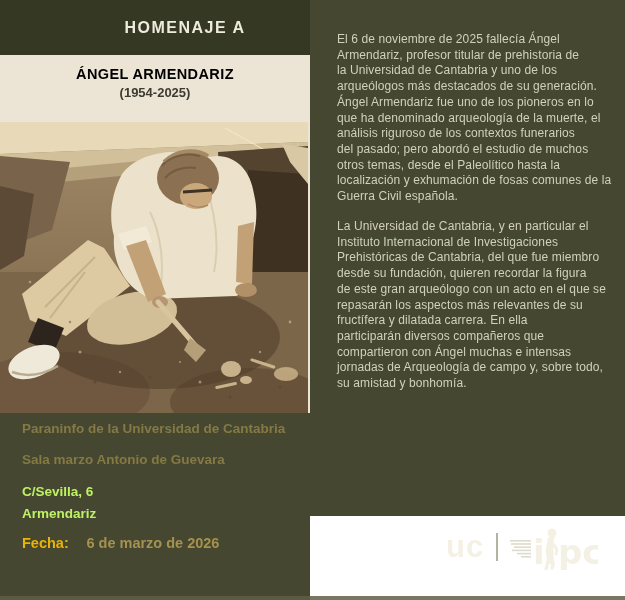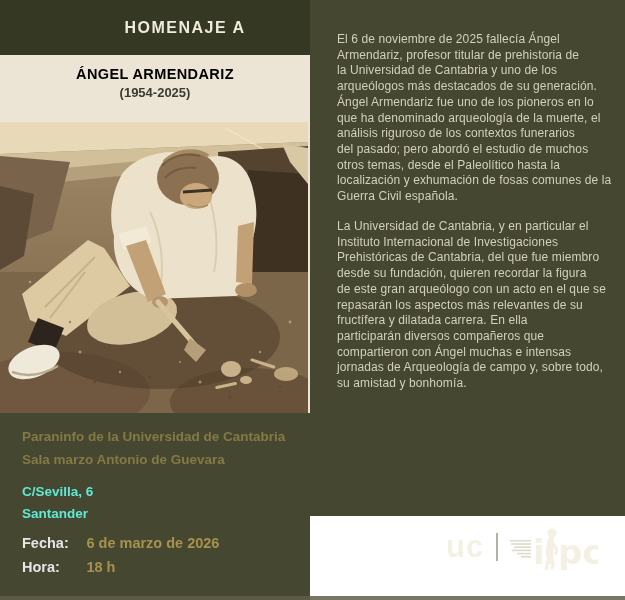--- a/index.html
+++ b/index.html
@@ -21,22 +21,22 @@
     text-align:center;padding-top:11px;box-sizing:border-box;
   }
   .name-line{color:#000000;font-size:14.5px;font-weight:bold;line-height:17px;letter-spacing:0.4px;}
   .name-years{color:#3b3b31;font-size:13px;font-weight:bold;line-height:16px;margin-top:2px;}
   .photo-wrap{position:absolute;left:0;top:122px;width:308px;height:291px;}
   .bottom-block{
     position:absolute;left:0;top:413px;width:310px;height:187px;background:#454730;
   }
   .bb-line{position:absolute;left:22px;white-space:nowrap;font-weight:bold;}
   .venue{color:#857944;font-size:13.5px;}
-  .addr{color:#5eead4;font-size:13.5px;}
-  .evt-label{display:inline-block;width:60px;color:#e5e5e5;font-size:14.5px;font-weight:bold;}
+  .addr{color:#bef264;font-size:13.5px;}
+  .evt-label{display:inline-block;width:60px;color:#eab308;font-size:14.5px;font-weight:bold;}
   .evt-value{color:#a6924f;font-size:14.5px;font-weight:bold;margin-top:36px;}
   
   .right-panel{position:absolute;left:310px;top:0;width:315px;height:516px;background:#454730;}
   .para{
     position:absolute;left:27px;width:282px;margin:0;
     color:#d3d0bd;font-size:12px;line-height:15.7px;letter-spacing:0.1px;
     white-space:pre-line;
   }
   .para1{top:32px;}
   .para2{top:219px;}
@@ -142,31 +142,27 @@
           <circle cx="95" cy="260" r="1.6"></circle>
             <circle cx="150" cy="255" r="1.4"></circle>
           <circle cx="230" cy="275" r="1.6"></circle>
             <circle cx="70" cy="200" r="1.2"></circle>
           <circle cx="280" cy="265" r="1.3"></circle>
         </g>
       </svg>
     </div>
 
     <div class="bottom-block">
-      <div class="bb-line venue" style="top:16px">Paraninfo de la Universidad de Cantabria</div>
+      <div class="bb-line venue" style="top:8px">Paraninfo de la Universidad de Cantabria</div>
       <div class="bb-line venue" style="top:39px">Sala marzo Antonio de Guevara</div>
       <div class="bb-line addr" style="top:71px">C/Sevilla, 6</div>
-      <div class="bb-line addr" style="top:93px">Santander</div>
+      <div class="bb-line addr" style="top:93px">Armendariz</div>
       <div class="bb-line" style="top:121px">
         <span class="evt-label">Fecha:</span>
         <span class="evt-value">6 de marzo de 2026</span>
-      </div>
-      <div class="bb-line" style="top:145px">
-        <span class="evt-label">Hora:</span>
-        <span class="evt-value">18 h</span>
       </div>
     </div>
 
   </div>
 
   <div class="right-panel">
     <p class="para para1">El 6 de noviembre de 2025 fallecía Ángel
 Armendariz, profesor titular de prehistoria de
 la Universidad de Cantabria y uno de los
 arqueólogos más destacados de su generación.

